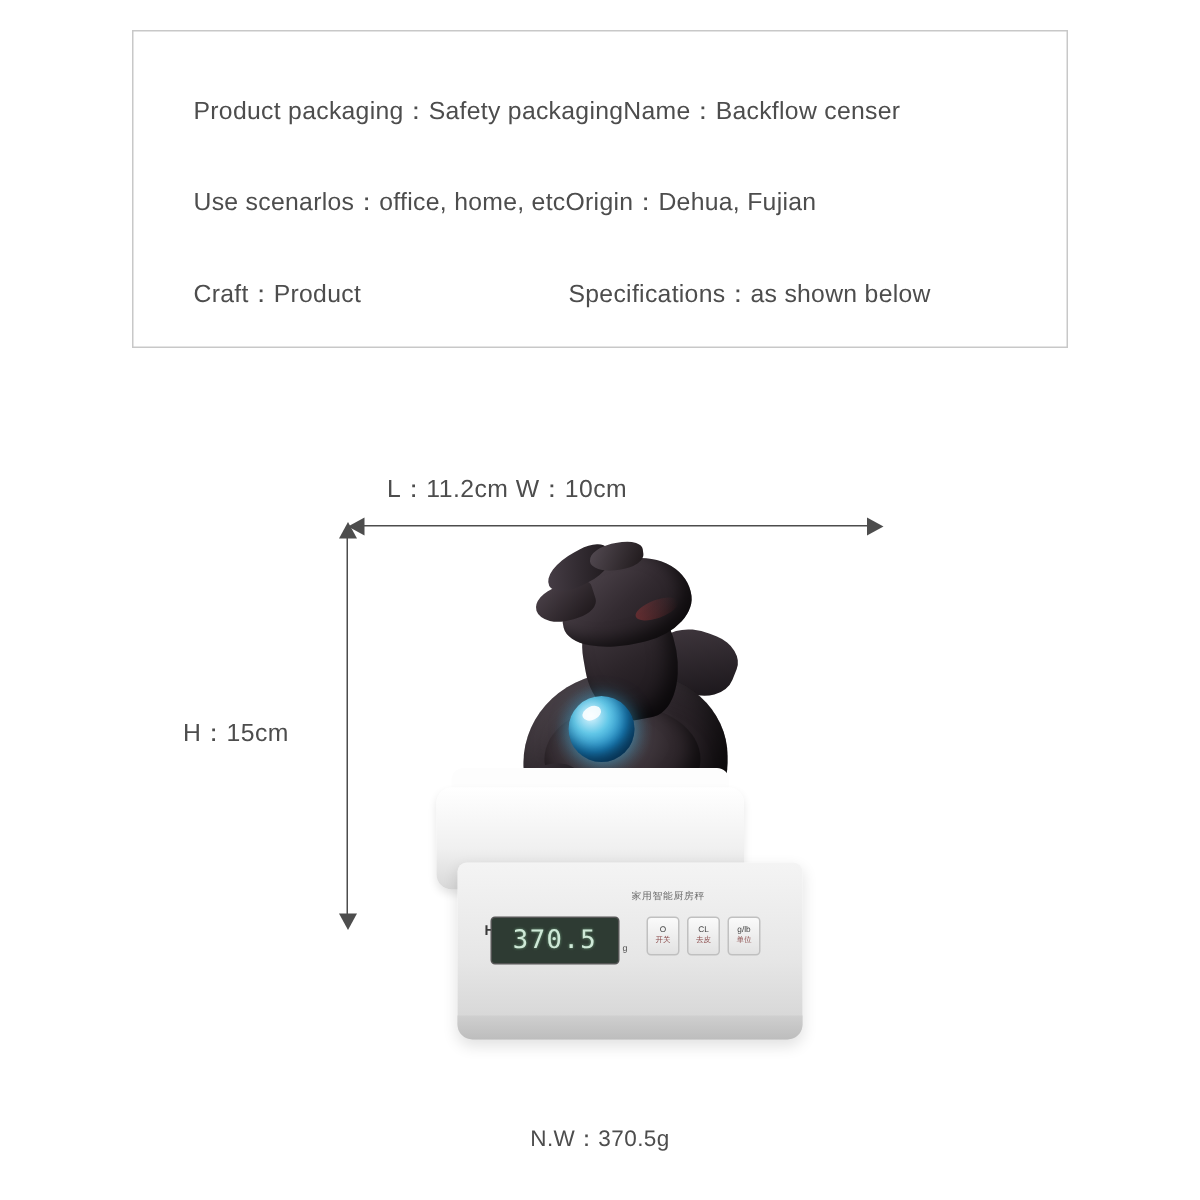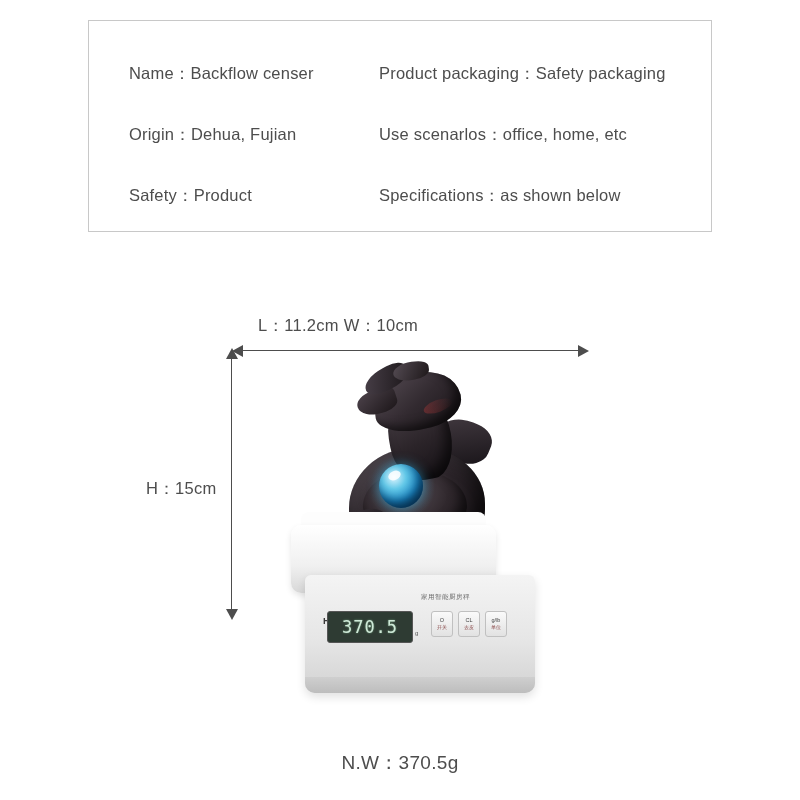--- a/index.html
+++ b/index.html
@@ -112,30 +112,29 @@
   .v-arrow .head.bottom { bottom: 0; border-top: 11px solid #4d4d4d; }
 
   .dim-left-label {
     position: absolute;
     left: 122px;
     top: 478px;
     font-size: 16.5px;
     color: #4d4d4d;
     letter-spacing: 0.3px;
     white-space: pre;
-    margin-left: 24px;
   }
 
   .weight-label {
     position: absolute;
     left: 0;
     top: 750px;
     width: 800px;
     text-align: center;
-    font-size: 19px;
+    font-size: 15px;
     color: #4d4d4d;
     letter-spacing: 0.3px;
   }
 
   
   .photo {
     position: absolute;
     left: 255px;
     top: 360px;
     width: 320px;
@@ -396,44 +395,44 @@
     border-radius: 50%;
   }
 </style>
 </head>
 <body>
 
 <div class="spec-box">
   <div class="spec-grid">
 
     <div class="spec-row">
+      <div class="spec-cell">
+        <span class="label">Product packaging：</span>
+        <span class="value">Safety packaging</span>
+      </div>
       <div class="spec-cell left">
         <span class="label">Name：</span>
         <span class="value">Backflow censer</span>
       </div>
+    </div>
+
+    <div class="spec-row">
       <div class="spec-cell">
-        <span class="label">Product packaging：</span>
-        <span class="value">Safety packaging</span>
-      </div>
-    </div>
-
-    <div class="spec-row">
+        <span class="label">Use scenarlos：</span>
+        <span class="value">office, home, etc</span>
+      </div>
       <div class="spec-cell left">
         <span class="label">Origin：</span>
         <span class="value">Dehua, Fujian</span>
       </div>
-      <div class="spec-cell">
-        <span class="label">Use scenarlos：</span>
-        <span class="value">office, home, etc</span>
-      </div>
     </div>
 
     <div class="spec-row">
       <div class="spec-cell left">
-        <span class="label">Safety：</span>
+        <span class="label">Craft：</span>
         <span class="value">Product</span>
       </div>
       <div class="spec-cell">
         <span class="label">Specifications：</span>
         <span class="value">as shown below</span>
       </div>
     </div>
 
   </div>
 </div>

